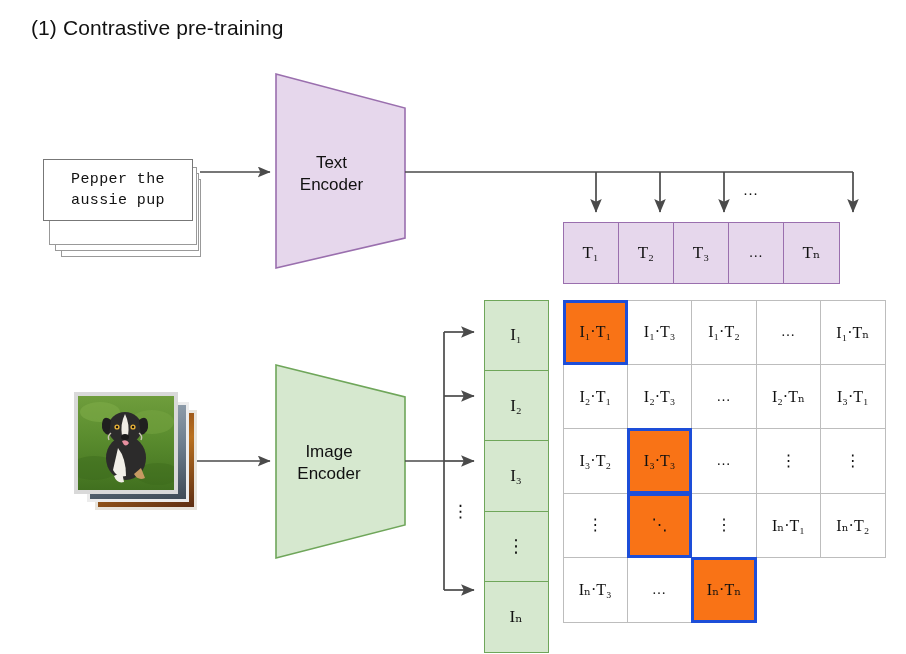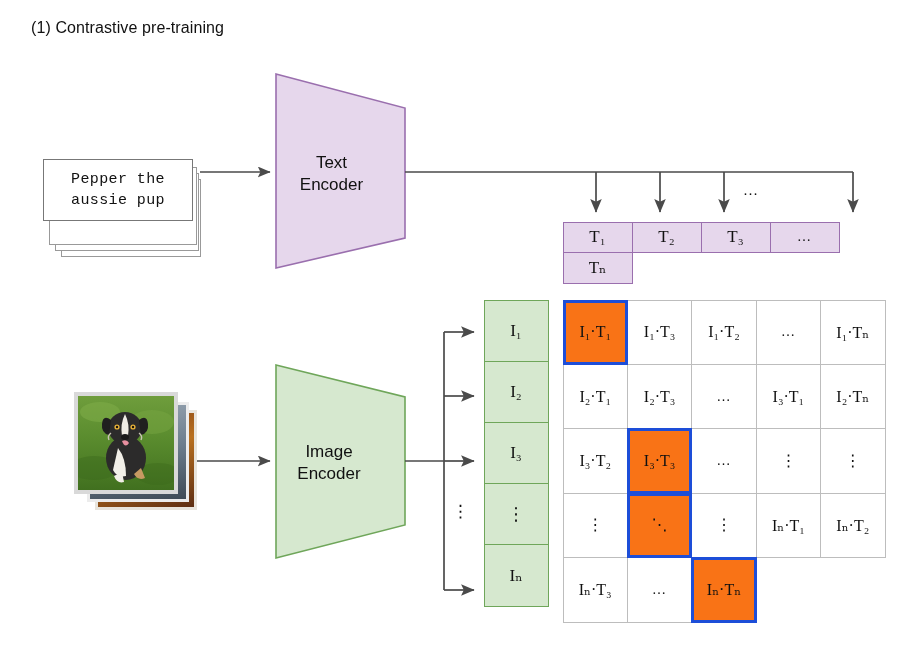--- a/index.html
+++ b/index.html
@@ -6,21 +6,21 @@
   body{
     width:906px;height:654px;position:relative;overflow:hidden;
     font-family:"Liberation Sans", sans-serif;
     color:#111;
   }
   #stage{position:absolute;inset:0;width:906px;height:654px;}
 
   
   #title{
     position:absolute;left:31px;top:14px;
-    font-size:16px;line-height:28px;color:#111;
+    font-size:21px;line-height:28px;color:#111;
     white-space:nowrap;letter-spacing:.1px;
   }
 
   
   #base{position:absolute;left:0;top:0;width:906px;height:654px;}
 
   
   .card{
     position:absolute;background:#ffffff;border:1px solid #999;
     box-sizing:border-box;
@@ -61,25 +61,25 @@
   .cellgrid{position:absolute;display:grid;box-sizing:border-box;}
   .cell{
     box-sizing:border-box;display:flex;align-items:center;justify-content:center;
     font-family:"Liberation Serif","DejaVu Serif",serif;
     font-size:17px;color:#111;position:relative;
   }
   .cell .dots{font-size:14px;letter-spacing:1px;}
 
   
   #trow{left:563px;top:222px;width:276px;height:61px;
-        grid-template-columns:repeat(4,1fr);}
+        grid-template-columns:repeat(5,1fr);}
   #trow .cell{background:#e6d7ec;border:1px solid #9a6fae;margin:-0.5px;}
 
   
-  #icol{left:484px;top:300px;width:64px;height:306px;
+  #icol{left:484px;top:300px;width:64px;height:352px;
         grid-template-rows:repeat(5,1fr);border-radius:28px;}
   #icol .cell{background:#d6e8cf;border:1px solid #6fa65a;margin:-0.5px;}
 
   
   #matrix{left:563px;top:300px;width:322px;height:322px;
           grid-template-columns:repeat(5,1fr);grid-template-rows:repeat(5,1fr);}
   #matrix .cell{background:#ffffff;border:1px solid #bdbdbd;margin:-0.5px;font-size:16px;}
   #matrix .cell.hl{background:#f97316;border:3px solid #1d4ed8;z-index:2;}
 
   .vdots{
@@ -209,22 +209,22 @@
       <div class="cell">I₁·T₂</div>
       <div class="cell">
         <span class="dots">…</span>
       </div>
       <div class="cell">I₁·Tₙ</div>
       <div class="cell">I₂·T₁</div>
       <div class="cell">I₂·T₃</div>
       <div class="cell">
         <span class="dots">…</span>
       </div>
+      <div class="cell">I₂·Tₙ</div>
       <div class="cell">I₃·T₁</div>
-      <div class="cell">I₂·Tₙ</div>
       <div class="cell">I₃·T₂</div>
       <div class="cell hl">I₃·T₃</div>
       <div class="cell">
         <span class="dots">…</span>
       </div>
       <div class="cell vdots">⋮</div>
       <div class="cell vdots">⋮</div>
       <div class="cell vdots">⋮</div>
       <div class="cell hl vdots">⋱</div>
       <div class="cell vdots">⋮</div>

